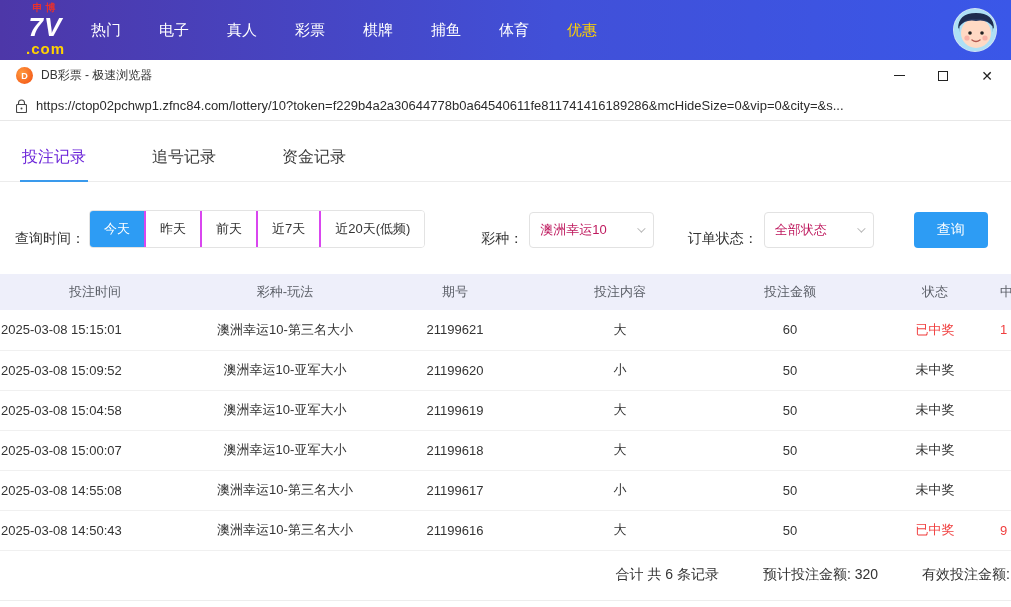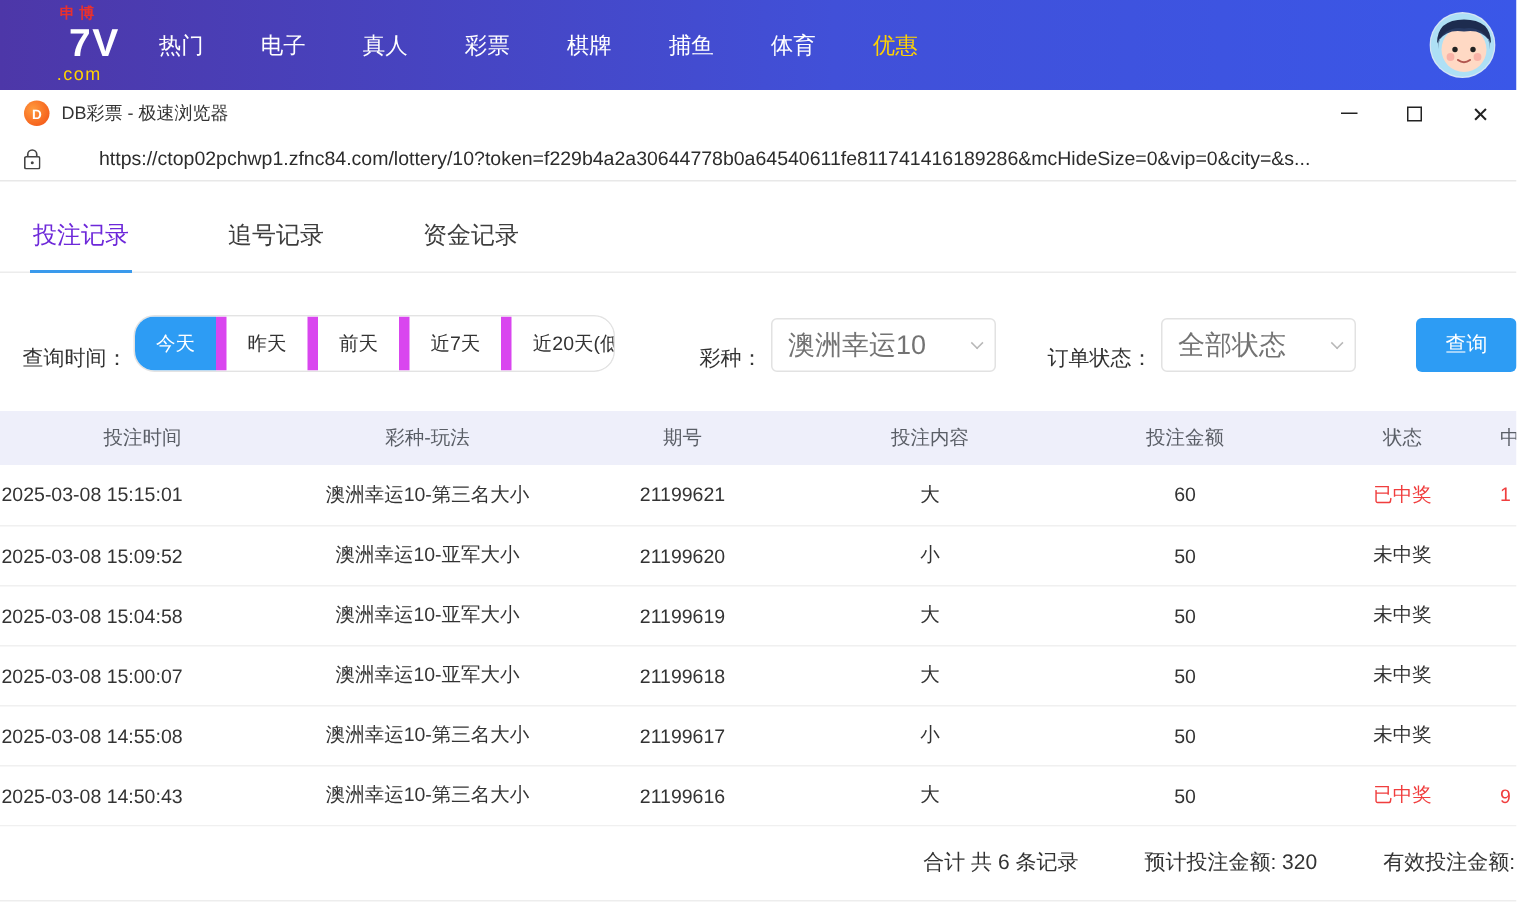--- a/index.html
+++ b/index.html
@@ -4,59 +4,59 @@
 <style>
   * { margin:0; padding:0; box-sizing:border-box; }
   html,body { width:1011px; height:607px; overflow:hidden; }
   body { font-family:"Liberation Sans","DejaVu Sans",sans-serif; background:#fff; }
 
   
   .top-nav { height:60px; background:linear-gradient(90deg,#4d37a8 0%,#4150d8 55%,#3a57e8 100%);
              display:flex; align-items:center; padding:0 14px; position:relative; }
   .logo { display:flex; flex-direction:column; align-items:center; margin:0 20px 0 12px; line-height:1.05; cursor:pointer; }
   .logo-top { color:#e8312f; font-size:10px; font-weight:bold; letter-spacing:3px; }
-  .logo-main { color:#fff; font-size:26px; font-weight:bold; letter-spacing:1px;margin-left:20px; }
-  .logo-sub { color:#ffd200; font-size:12px; font-weight:normal; letter-spacing:1px; }
+  .logo-main { color:#fff; font-size:26px; font-weight:bold; font-style:italic; letter-spacing:1px; }
+  .logo-sub { color:#ffd200; font-size:15px; font-weight:bold; letter-spacing:1px; }
   .nav-items { display:flex; align-items:center; gap:38px; margin-left:6px; }
   .nav-item { color:#fff; font-size:15px; cursor:pointer; white-space:nowrap; }
   .nav-item.highlight { color:#ffd200; }
   .avatar { position:absolute; right:14px; top:8px; width:44px; height:44px; border-radius:50%;
             overflow:hidden; background:#bcd7f2; cursor:pointer; border:1px solid rgba(255,255,255,.35); }
 
   
   .titlebar { height:31px; background:#fff; display:flex; align-items:center; padding:0 12px 0 16px; }
   .fav { width:17px; height:17px; border-radius:50%; flex:0 0 auto;
          background:radial-gradient(circle at 35% 35%, #ff9a3d, #f24d12);
          color:#fff; font-size:9px; font-weight:bold; display:flex; align-items:center; justify-content:center; margin-right:8px; }
   .title-text { font-size:12px; color:#333; }
   .win-controls { margin-left:auto; display:flex; align-items:center; gap:28px; padding-right:4px; }
   .win-btn { cursor:pointer; display:flex; align-items:center; justify-content:center; width:16px; height:16px; }
   .min-glyph { display:block; width:11px; height:1px; background:#222; }
   .max-glyph { display:block; width:10px; height:10px; border:1px solid #222; }
   .close-glyph { font-size:14px; color:#222; line-height:1; }
 
   
-  .url-bar { height:30px; display:flex; align-items:center; padding:0 16px; border-bottom:1px solid #e8e8e8; background:#fff;gap:30px; }
+  .url-bar { height:30px; display:flex; align-items:center; padding:0 16px; border-bottom:1px solid #e8e8e8; background:#fff; }
   .url-text { font-size:13px; color:#2c2c2c; margin-left:9px; white-space:nowrap; overflow:hidden; }
 
   
   .tabs { display:flex; gap:62px; padding:0 20px; border-bottom:1px solid #ececec; margin-top:12px; }
   .tab { font-size:16px; color:#3d3d3d; padding:14px 2px 13px; cursor:pointer; position:relative; white-space:nowrap; }
   .tab.active { color:#6d28d9; }
   .tab.active::after { content:""; position:absolute; left:0; right:0; bottom:-1px; height:2px; background:#3a9aec; }
 
   
   .filter-row { display:flex; align-items:flex-end; padding:28px 0 0 15px; font-size:14px; color:#333; }
   .filter-label { white-space:nowrap; }
-  .seg-group { display:flex; border:1px solid #e3e3e3; border-radius:14px; overflow:hidden; margin-left:4px; }
-  .seg { padding:9px 14px; font-size:13px; color:#333; border-left:7px solid #d946ef; cursor:pointer; background:#fff; white-space:nowrap; }
+  .seg-group { display:flex; border:1px solid #e3e3e3; border-radius:4px; overflow:hidden; margin-left:4px; }
+  .seg { padding:9px 14px; font-size:13px; color:#333; border-left:2px solid #d946ef; cursor:pointer; background:#fff; white-space:nowrap; }
   .seg:first-child { border-left:none; }
   .seg.active { background:#2d9cf4; color:#fff; }
   .select { display:flex; align-items:center; border:1px solid #e2e2e2; border-radius:4px; height:36px;
-            padding:0 10px; margin-left:6px; font-size:18px; color:#737373; cursor:pointer; white-space:nowrap;gap:16px; }
+            padding:0 10px; margin-left:6px; font-size:13px; color:#be185d; cursor:pointer; white-space:nowrap;gap:16px; }
   .chevron { border:solid #b8b8b8; border-width:0 1px 1px 0; padding:2.5px; transform:rotate(45deg) translateY(-2px); margin-left:14px; }
   .ml56 { margin-left:56px; }
   .ml34 { margin-left:34px; }
   .search-btn { margin-left:40px; background:#2d9cf4; color:#fff; border:none; border-radius:4px;
                 width:74px; height:36px; font-size:14px; cursor:pointer; }
 
   
   .table-wrap { margin-top:26px; overflow:hidden; width:1011px; }
   table { border-collapse:collapse; width:1120px; table-layout:fixed; }
   col.c1{width:190px} col.c2{width:190px} col.c3{width:150px} col.c4{width:180px}

